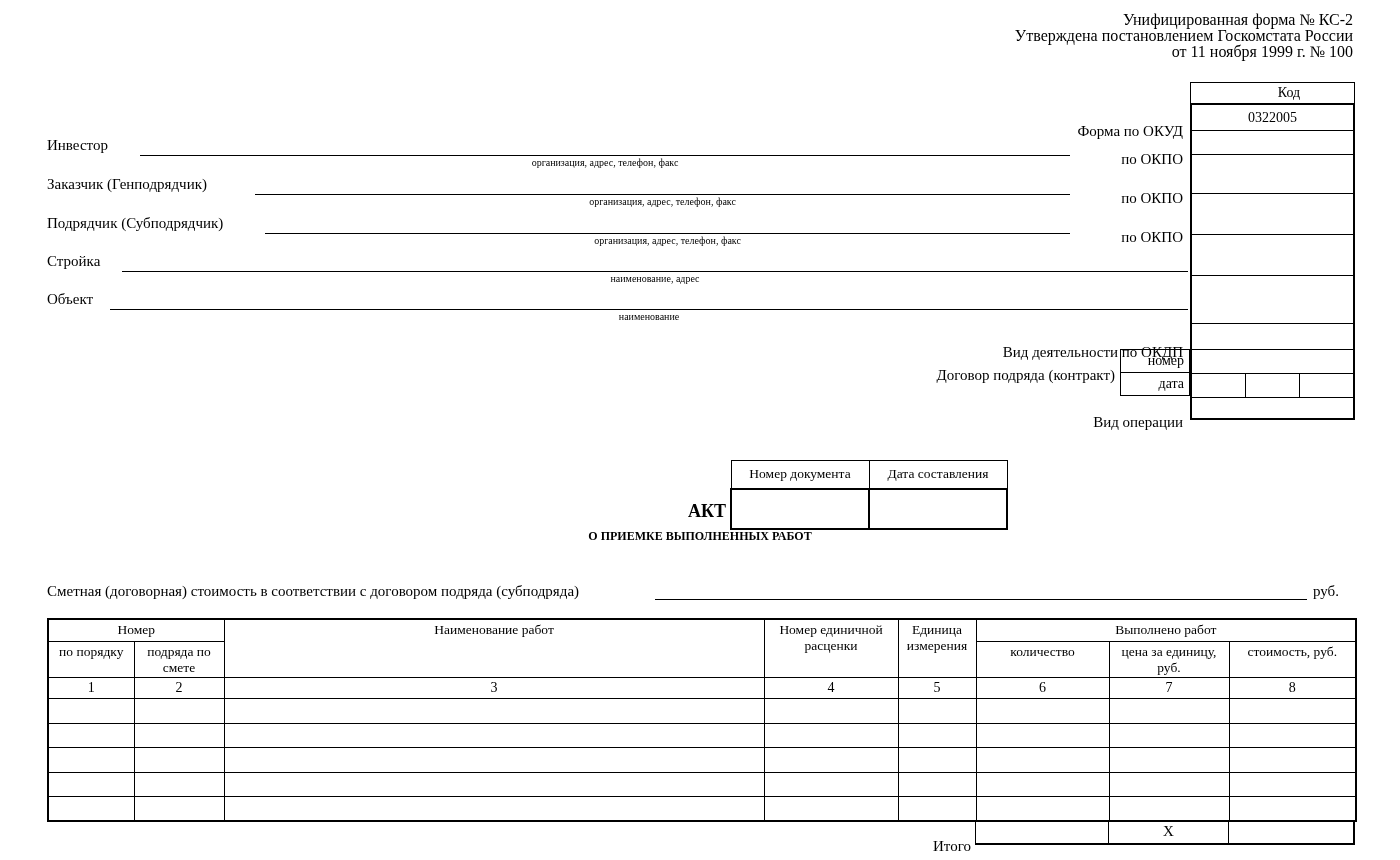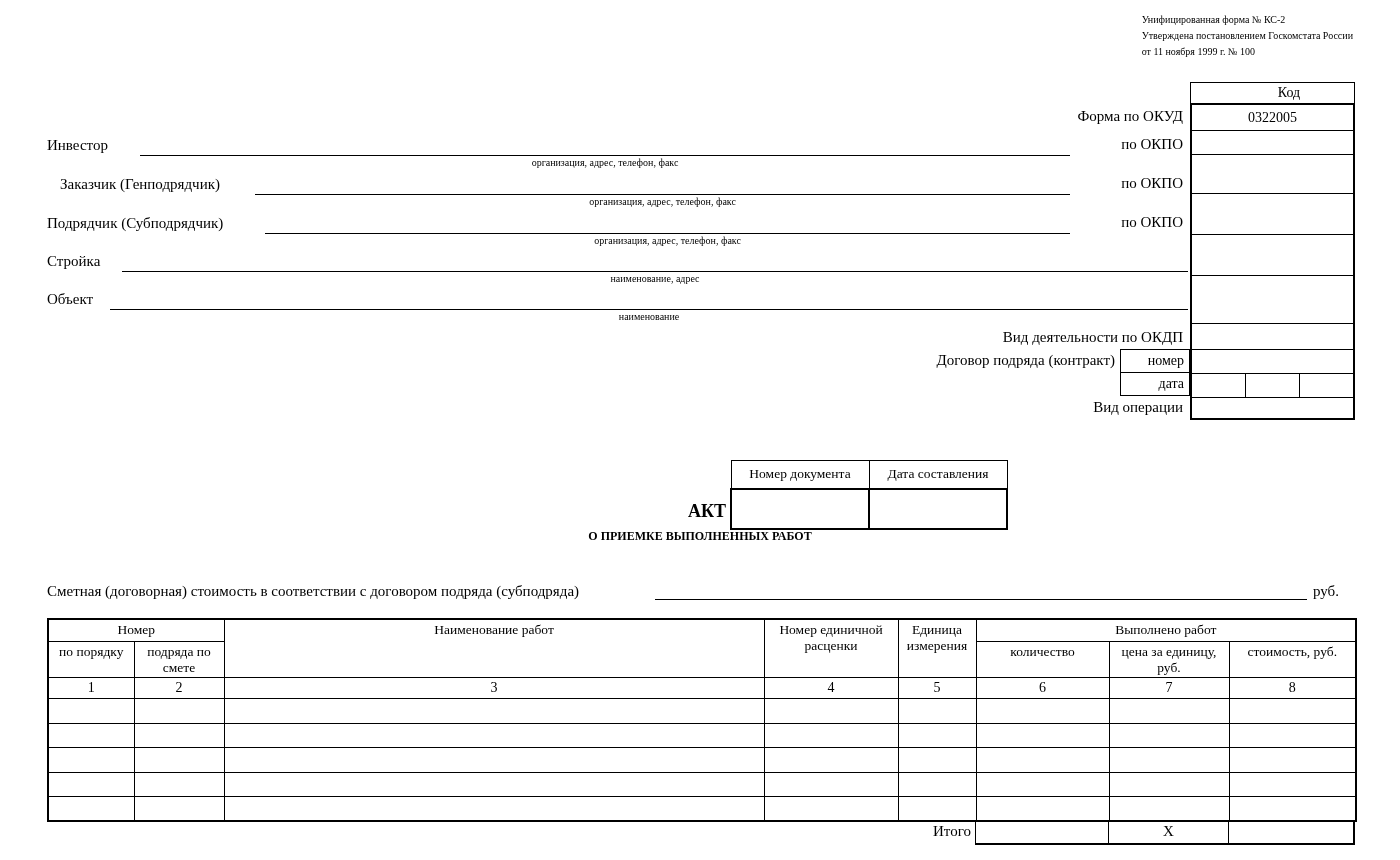--- a/index.html
+++ b/index.html
@@ -3,24 +3,24 @@
 <meta charset="utf-8">
 <style>
   html,body { margin:0; padding:0; background:#e8e8e8; }
   .page {
     position:relative; width:1400px; height:860px; margin:0 auto;
     background:#ffffff; color:#000;
     font-family:"Liberation Serif", serif; overflow:hidden;
   }
   .abs { position:absolute; }
   .lbl { font-size:15px; white-space:nowrap; }
-  .rlbl { font-size:15px; white-space:nowrap; text-align:right; }
+  .rlbl { font-size:15px; white-space:nowrap; text-align:right;margin-top:15px; }
   .hint { font-size:10px; text-align:center; color:#000; }
   .fill-line { border-bottom:1px solid #000; }
-  .small-head { font-size:10px; line-height:16px; text-align:left; white-space:nowrap; }
+  .small-head { font-size:16px; line-height:16px; text-align:right; white-space:nowrap; }
 
   
   .kod-cell { border:1px solid #000; box-sizing:border-box; text-align:center; font-size:14px; }
   .code-box { border:2px solid #000; box-sizing:border-box; }
   .code-row { box-sizing:border-box; border-bottom:1px solid #000; text-align:center; font-size:14px; }
   .code-row:last-child { border-bottom:none; }
   .date-split { display:flex; }
   .date-split > div { flex:1; box-sizing:border-box; }
   .date-split > div + div { border-left:1px solid #000; }
 
@@ -82,21 +82,21 @@
 
   <div class="abs nd-box" style="left:1120px; top:349px; width:70px; height:47px;">
     <div class="nd-row" style="height:23px; line-height:22px;">номер</div>
     <div class="nd-row" style="height:22px; line-height:21px;">дата</div>
   </div>
 
   <div class="abs lbl" style="left:47px; top:137px;">Инвестор</div>
   <div class="abs fill-line" style="left:140px; top:139px; width:930px; height:16px;"></div>
   <div class="abs hint" style="left:140px; top:157px; width:930px;">организация, адрес, телефон, факс</div>
 
-  <div class="abs lbl" style="left:60px; top:176px;">Заказчик (Генподрядчик)</div>
+  <div class="abs lbl" style="left:47px; top:176px;">Заказчик (Генподрядчик)</div>
   <div class="abs fill-line" style="left:255px; top:178px; width:815px; height:16px;"></div>
   <div class="abs hint" style="left:255px; top:196px; width:815px;">организация, адрес, телефон, факс</div>
 
   <div class="abs lbl" style="left:47px; top:215px;">Подрядчик (Субподрядчик)</div>
   <div class="abs fill-line" style="left:265px; top:217px; width:805px; height:16px;"></div>
   <div class="abs hint" style="left:265px; top:235px; width:805px;">организация, адрес, телефон, факс</div>
 
   <div class="abs lbl" style="left:47px; top:253px;">Стройка</div>
   <div class="abs fill-line" style="left:122px; top:255px; width:1066px; height:16px;"></div>
   <div class="abs hint" style="left:122px; top:273px; width:1066px;">наименование, адрес</div>

